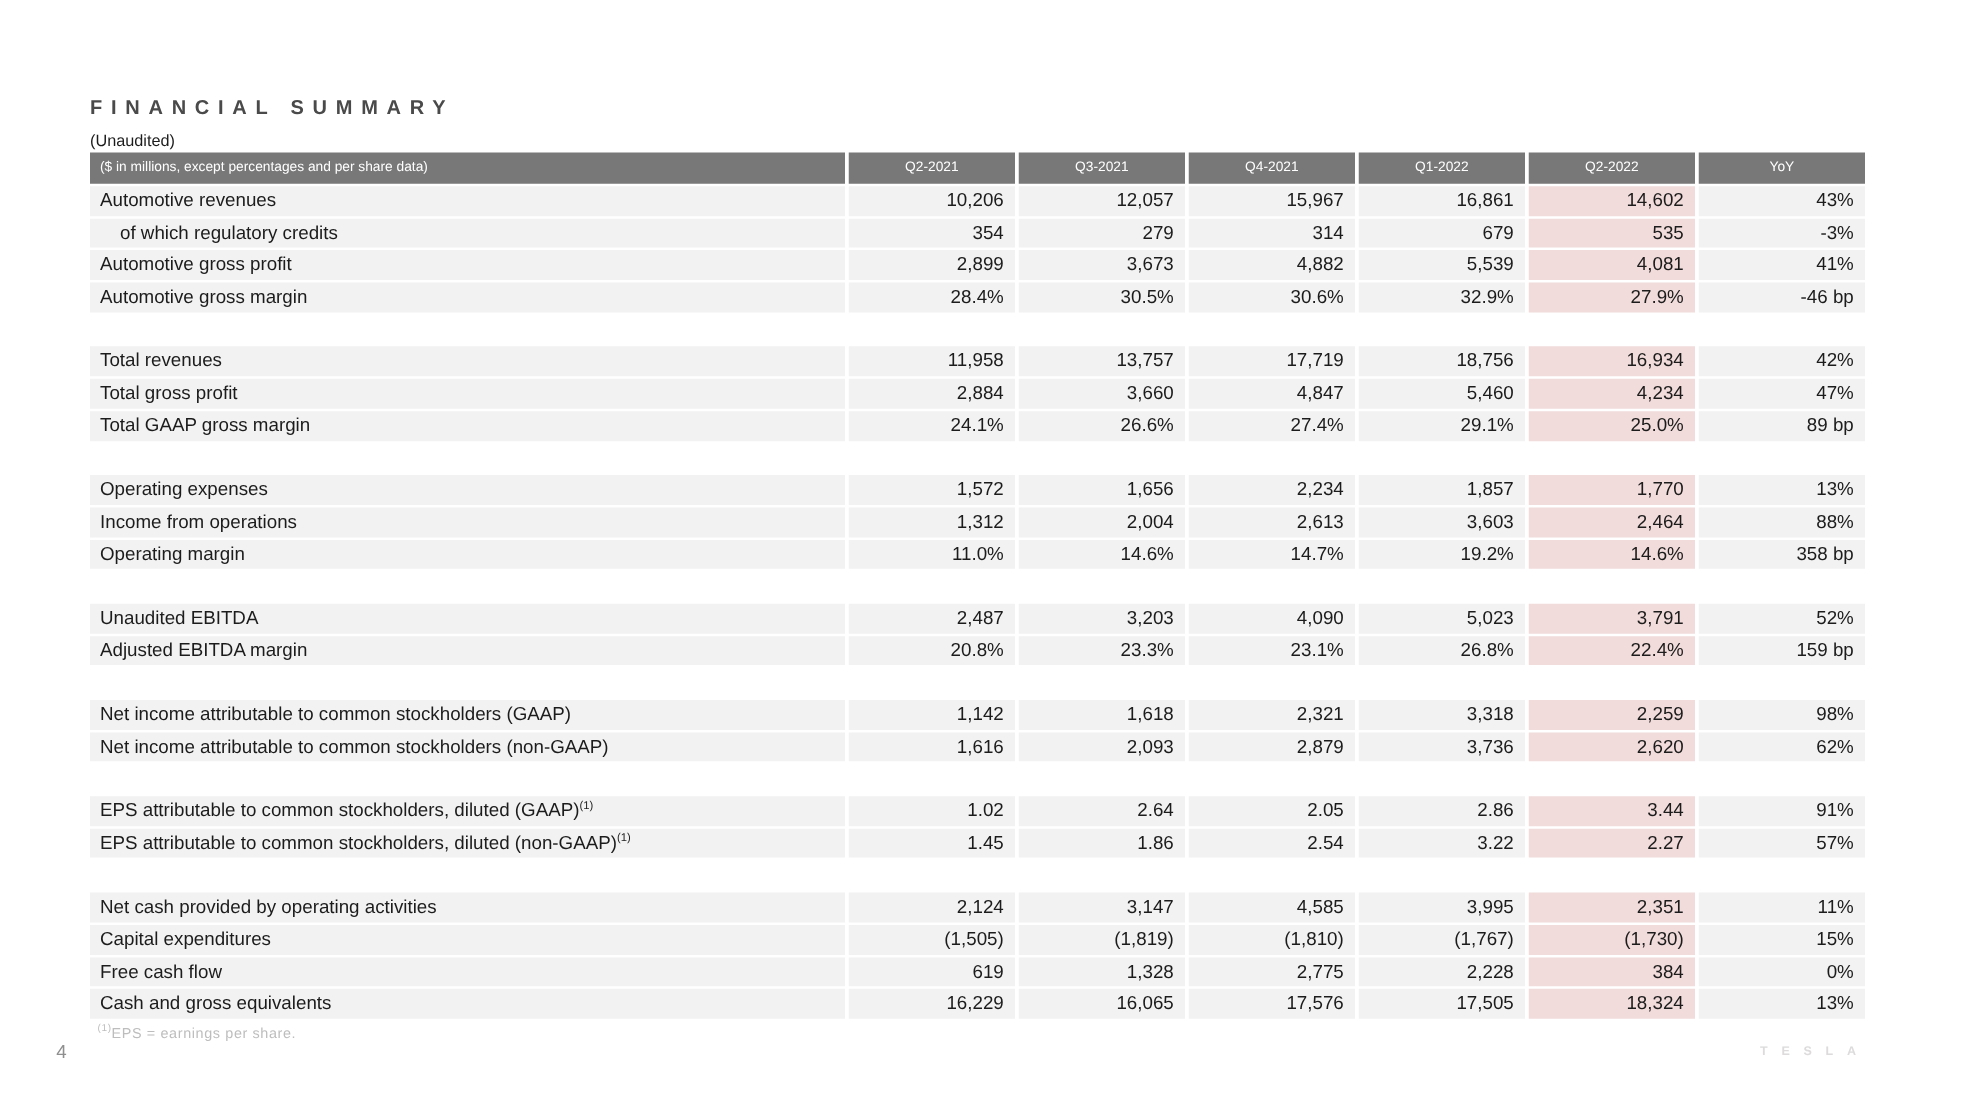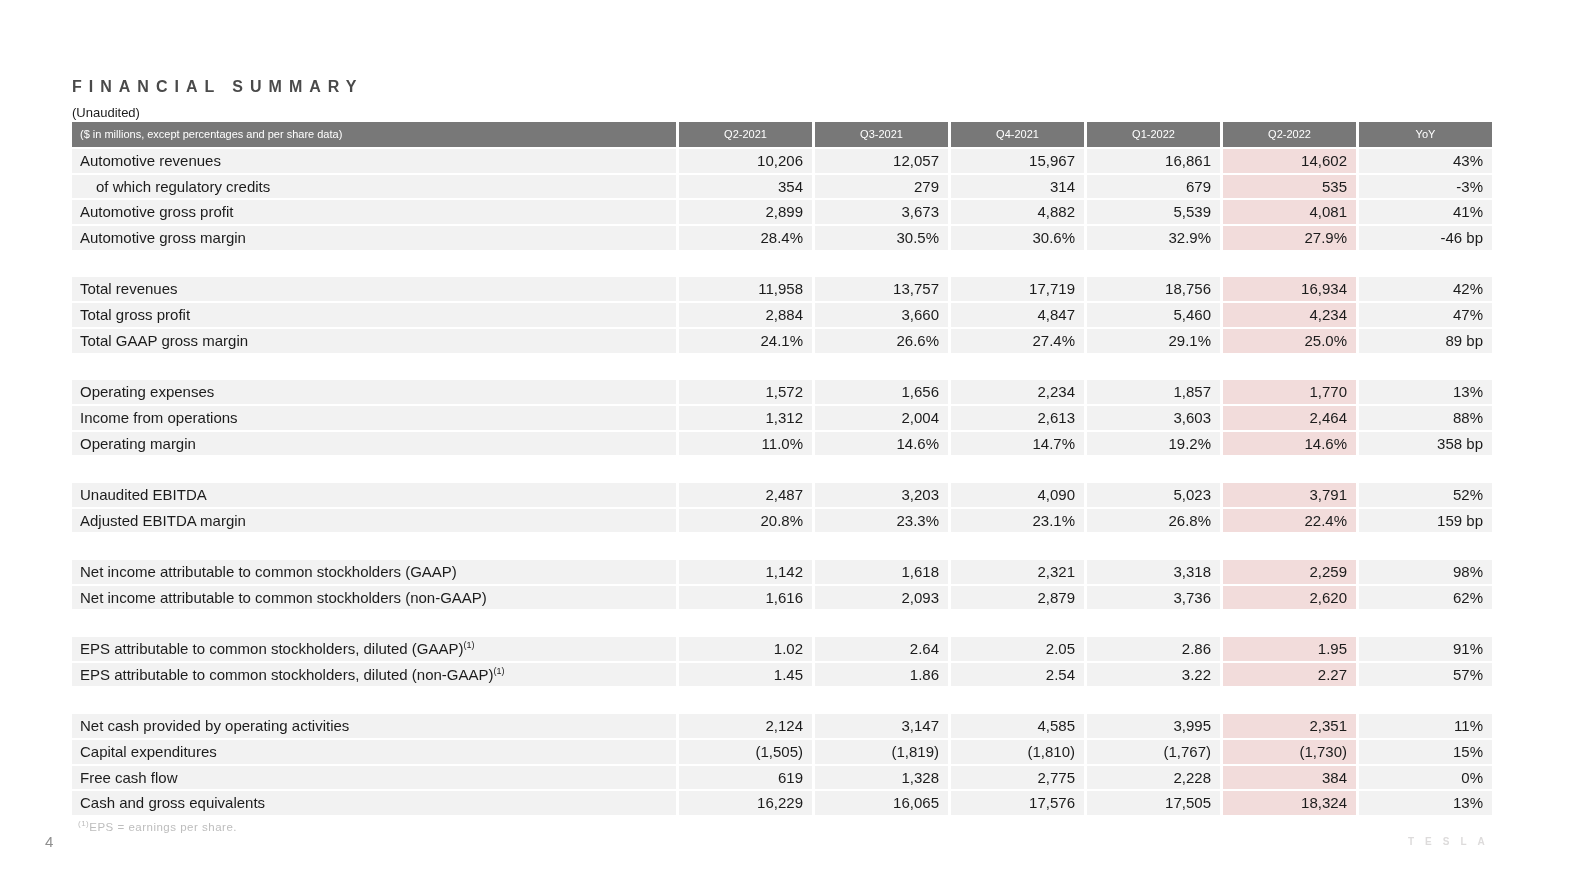--- a/index.html
+++ b/index.html
@@ -198,21 +198,21 @@
           <div class="c num hl">2,620</div>
           <div class="c num">62%</div>
         </div>
         <div class="spacer"></div>
         <div class="t-row">
           <div class="c label"><span>EPS attributable to common stockholders, diluted (GAAP)</span><sup>(1)</sup></div>
           <div class="c num">1.02</div>
           <div class="c num">2.64</div>
           <div class="c num">2.05</div>
           <div class="c num">2.86</div>
-          <div class="c num hl">1.95</div>
+          <div class="c num hl">3.44</div>
           <div class="c num">91%</div>
         </div>
         <div class="t-row">
           <div class="c label"><span>EPS attributable to common stockholders, diluted (non-GAAP)</span><sup>(1)</sup></div>
           <div class="c num">1.45</div>
           <div class="c num">1.86</div>
           <div class="c num">2.54</div>
           <div class="c num">3.22</div>
           <div class="c num hl">2.27</div>
           <div class="c num">57%</div>

